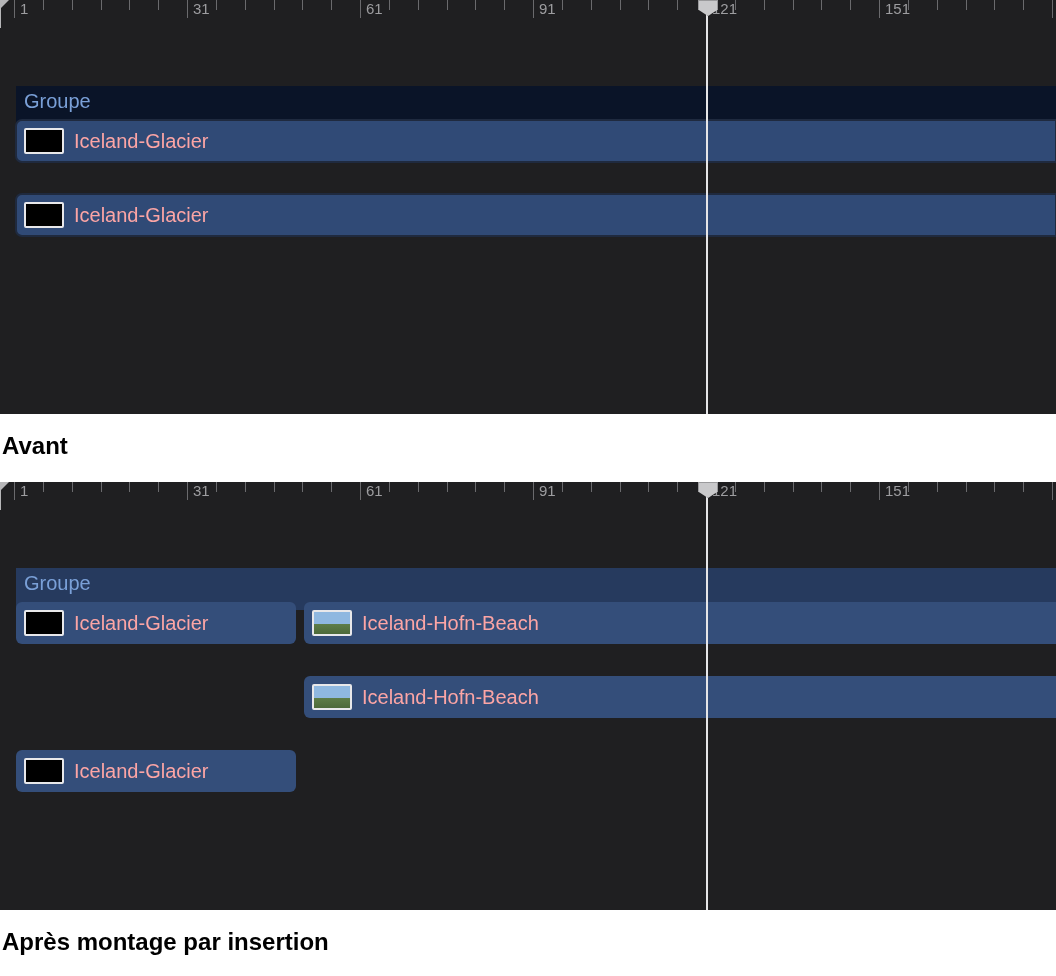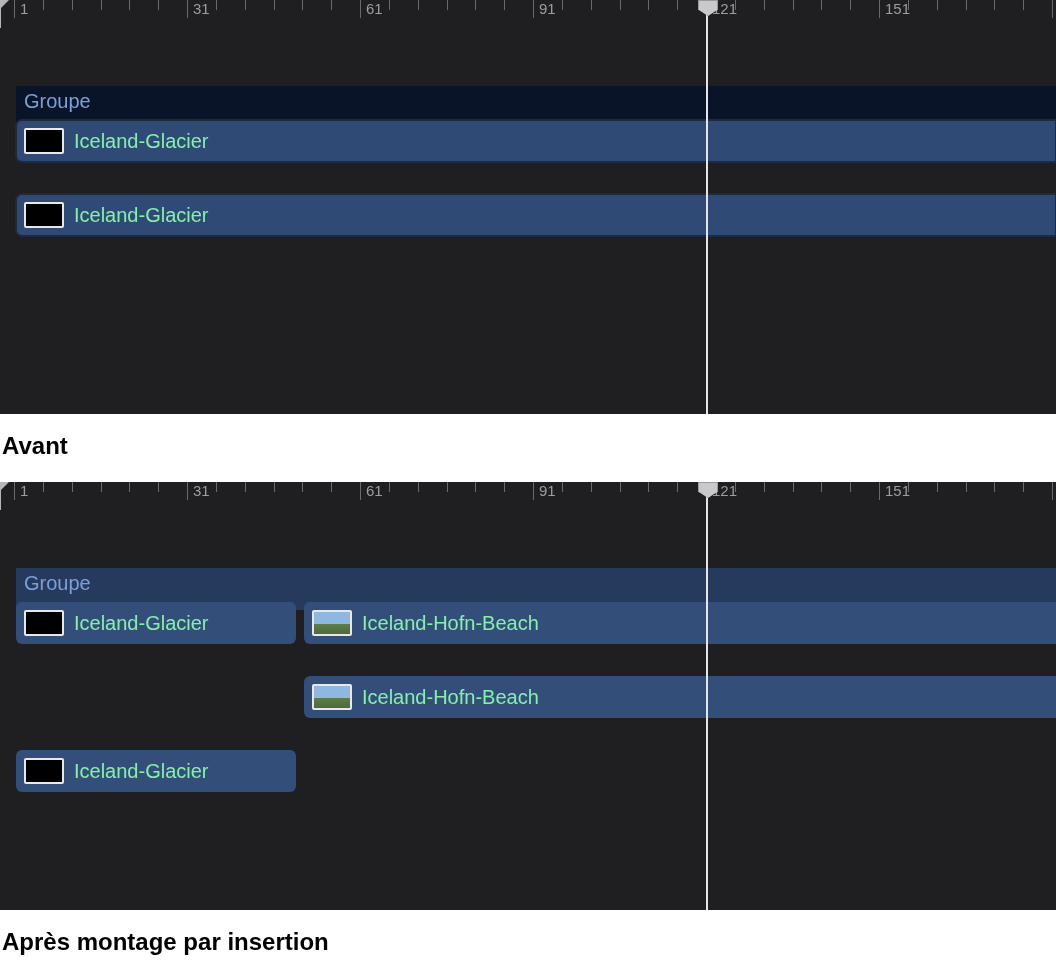--- a/index.html
+++ b/index.html
@@ -113,21 +113,21 @@
 
   .clip {
     position: absolute;
     height: 42px;
     background: #344e7a;
     border-radius: 6px;
     display: flex;
     align-items: center;
     padding-left: 8px;
     gap: 10px;
-    color: #86efac;
+    color: #fca5a5;
     font-size: 20px;
     white-space: nowrap;
     overflow: hidden;
   }
   .clip.flat-right { border-top-right-radius: 0; border-bottom-right-radius: 0; }
   .clip.selected {
     outline: 2px solid #1f2a3f;
     outline-offset: -1px;
     background: #304a76;
   }

